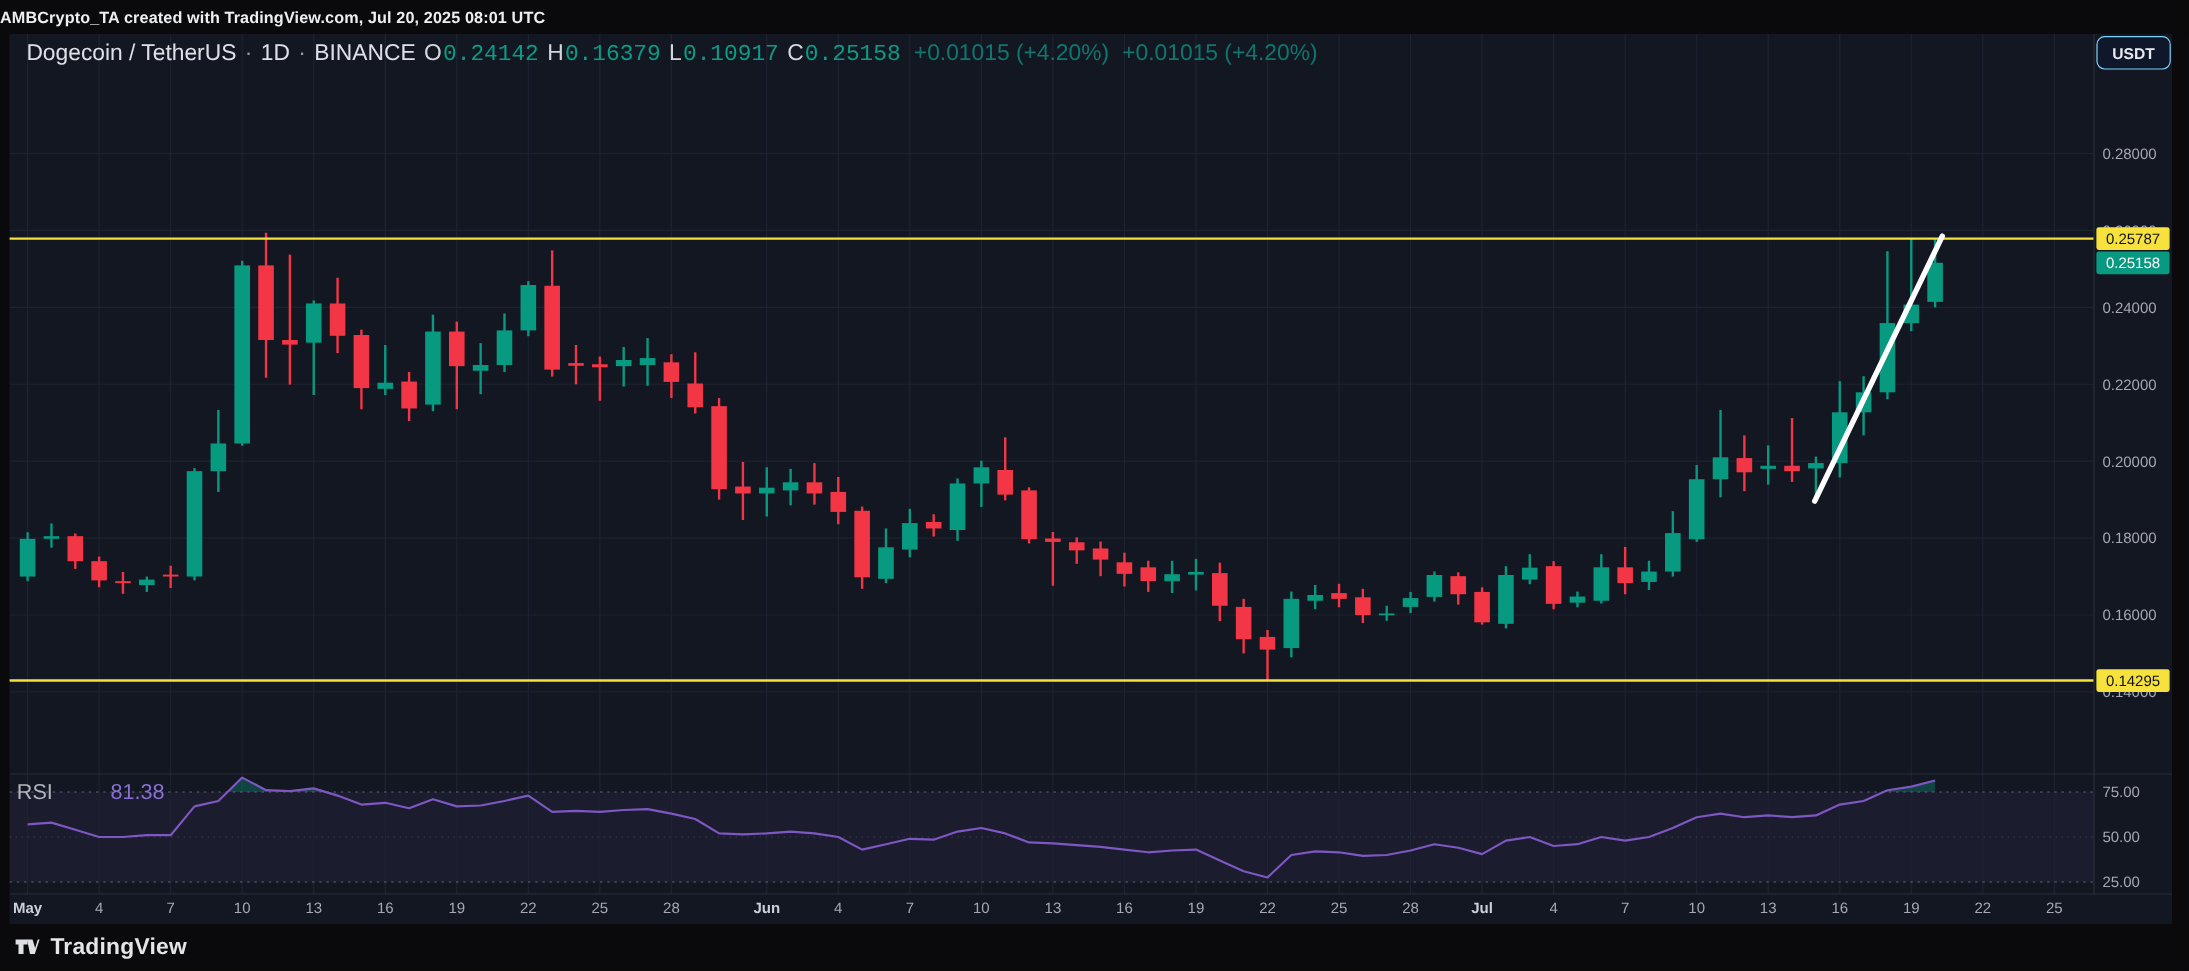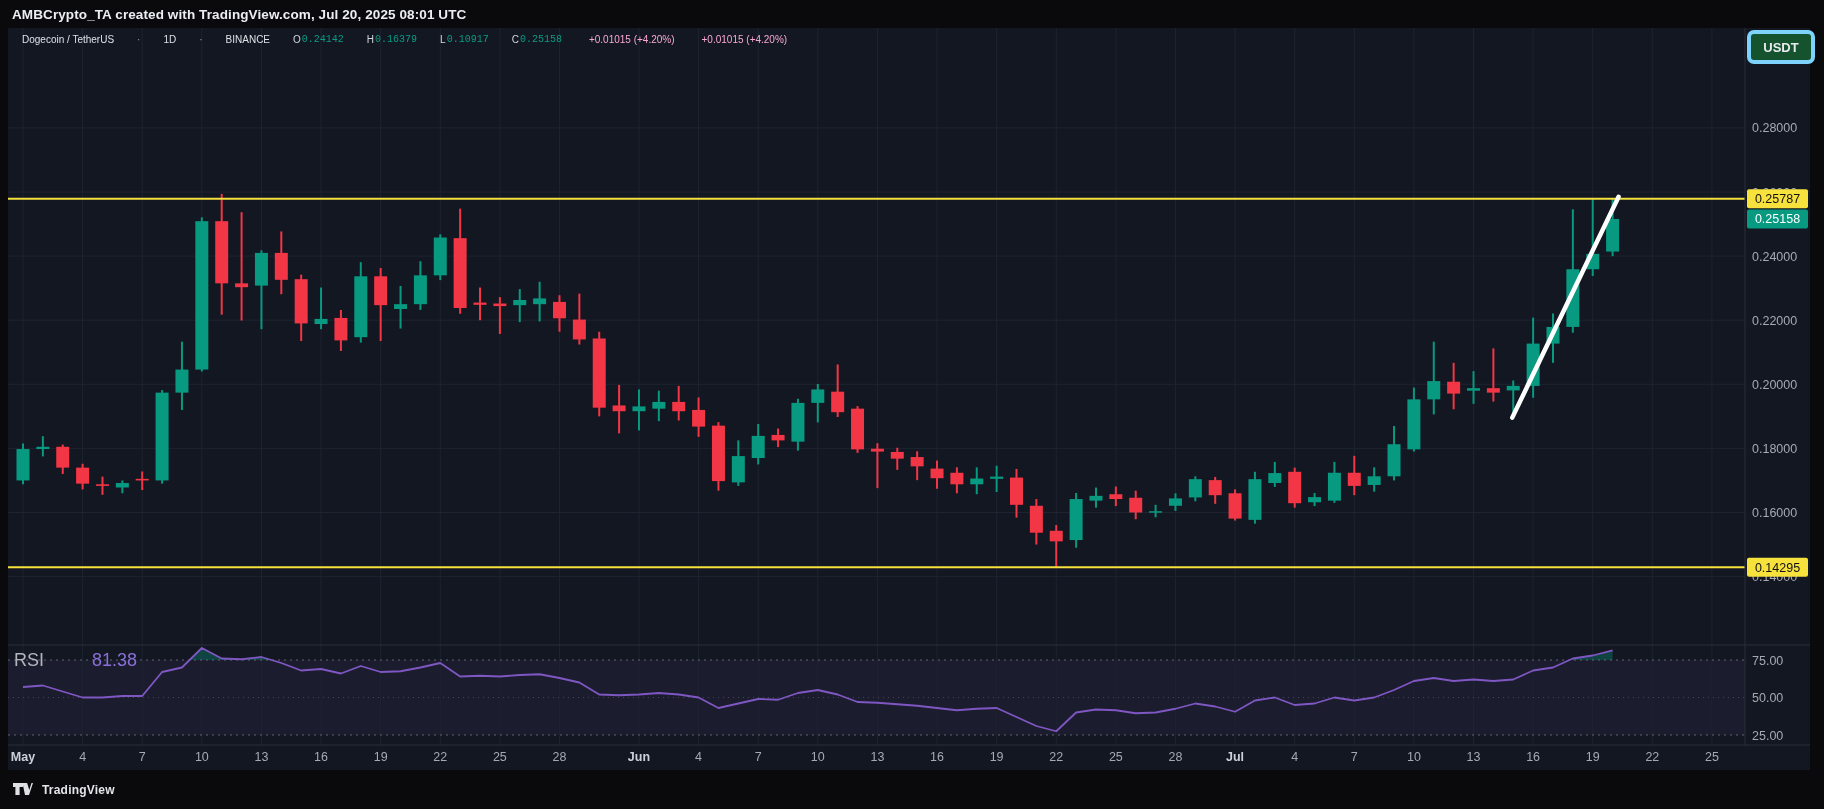--- a/index.html
+++ b/index.html
@@ -2,38 +2,38 @@
 <html><head>
 <meta charset="utf-8">
 <style>
   html,body{margin:0;padding:0;}
   body{
     width:1824px;height:809px;position:relative;overflow:hidden;
     background:#0a0a0c;font-family:"Liberation Sans",sans-serif;
     -webkit-font-smoothing:antialiased;
   }
   .top-bar{position:absolute;left:0;top:0;width:1824px;height:28px;background:#0a0a0c;display:flex;align-items:center;z-index:6;}
-  .top-bar .attr{color:#eceef2;font-size:13.5px;font-weight:700;padding-left:12px;letter-spacing:.1px;}
+  .top-bar .attr{color:#eceef2;font-size:13.5px;font-weight:700;padding-left:0;letter-spacing:.1px;}
   .chart-area{position:absolute;left:8px;top:28px;width:1802px;height:742px;background:#131722;z-index:0;}
   #chart-svg{position:absolute;left:0;top:0;z-index:2;}
-  .header-row{position:absolute;left:22px;top:34px;z-index:5;display:flex;align-items:center;gap:23px;font-size:10px;color:#dde0e6;white-space:nowrap;}
+  .header-row{position:absolute;left:22px;top:34px;z-index:5;display:flex;align-items:center;gap:7px;font-size:19px;color:#dde0e6;white-space:nowrap;}
   .header-row .dot{color:#9a9da6;}
   .header-row .pair{display:flex;gap:1px;}
   .header-row .ohlc-letter{color:#d3d6dd;}
   .header-row .ohlc-value{color:#0a9c85;font-family:Liberation Mono, monospace;}
-  .header-row .chg{color:#f9a8d4;margin-left:4px;}
+  .header-row .chg{color:#0f766e;margin-left:4px;}
   .usdt-btn{position:absolute;left:1747px;top:30px;width:60px;height:26px;z-index:7;
-    background:#14532d;border:4px solid #7dd3fc;border-radius:7px;
+    background:#0f172a;border:1px solid #7dd3fc;border-radius:7px;
     color:#e8eaef;font-size:13px;font-weight:700;display:flex;align-items:center;justify-content:center;cursor:pointer;text-align:right;}
   .rsi-row{position:absolute;left:14px;top:650px;z-index:5;display:flex;gap:9px;font-size:18px;align-items:center;}
   .rsi-name{color:#b2b5be;}
   .rsi-val{color:#8a6fd8;margin-left:39px;}
   .footer{position:absolute;left:0;top:770px;width:1824px;height:39px;background:#0a0a0c;display:flex;align-items:center;z-index:6;}
   .footer .logo{margin-left:12px;display:flex;align-items:center;}
-  .footer .brand{color:#e4e5e8;font-size:12px;font-weight:600;margin-left:8px;letter-spacing:.2px;text-align:center;}
+  .footer .brand{color:#e4e5e8;font-size:19px;font-weight:600;margin-left:8px;letter-spacing:.2px;text-align:center;}
 </style>
 </head>
 <body>
 
 <div class="top-bar">
   <span class="attr">AMBCrypto_TA created with TradingView.com, Jul 20, 2025 08:01 UTC</span>
 </div>
 
 <div class="chart-area"></div>
 

